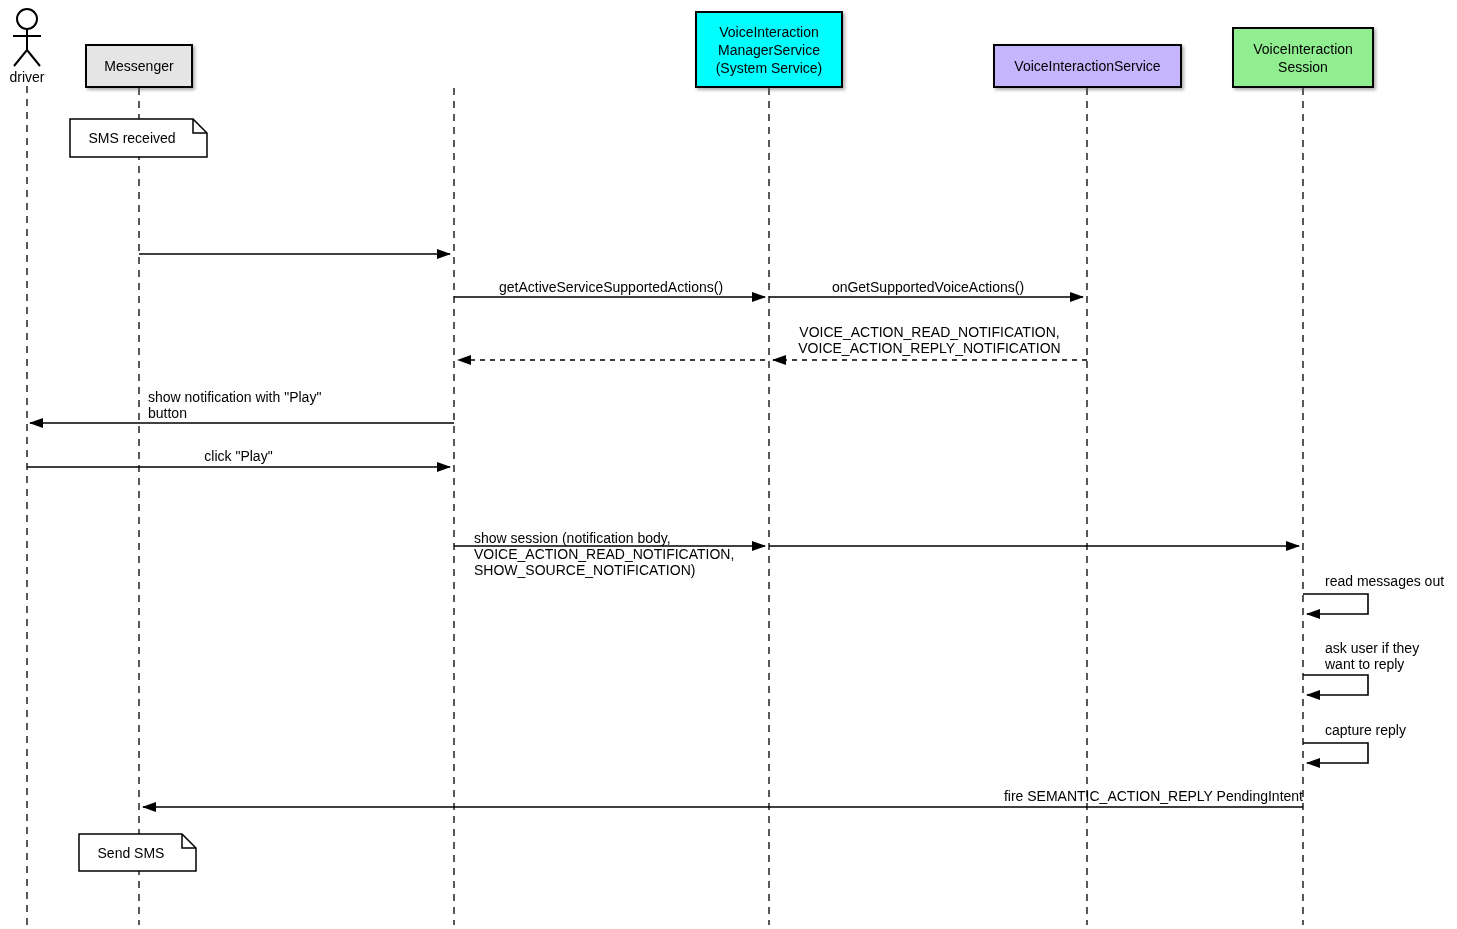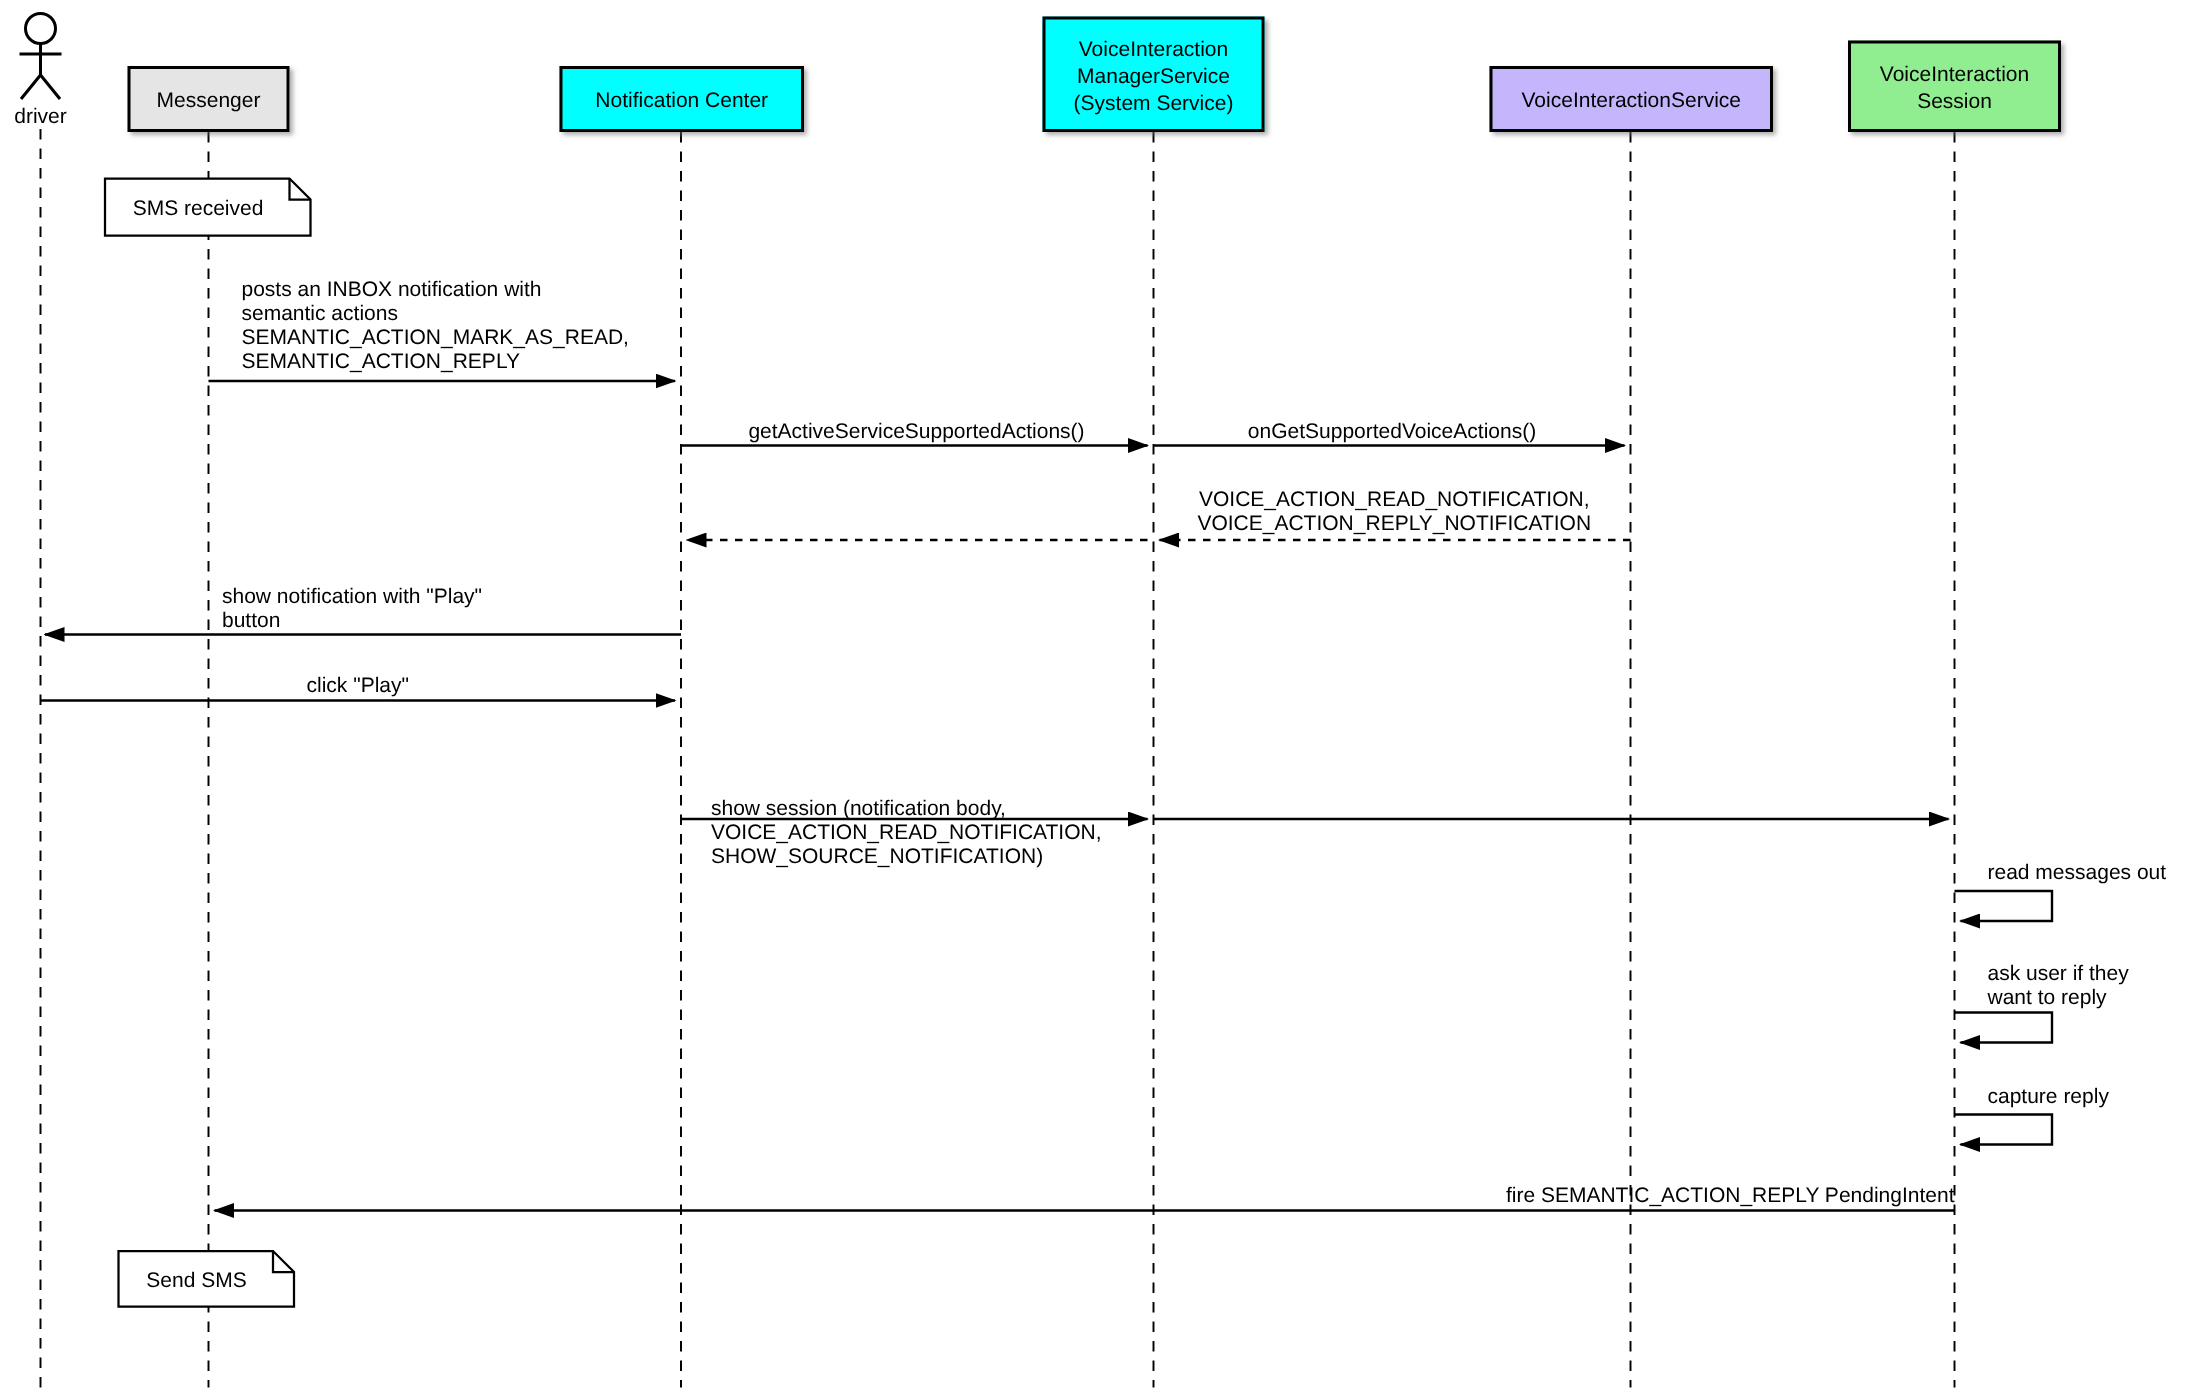--- a/index.html
+++ b/index.html
@@ -81,39 +81,34 @@
       <path d="M1303 675 H1368 V695 H1307" marker-end="url(#arrow)"></path>
       <path d="M1303 743 H1368 V763 H1307" marker-end="url(#arrow)"></path>
       <line x1="1303" y1="807" x2="143" y2="807" marker-end="url(#arrow)"></line>
     </g>
   </svg>
 
   <div class="actor-label" style="left:2px; top:69px; width:50px;">driver</div>
 
   <div class="participant" style="left: 85px; top: 44px; width: 108px; height: 44px; background-color: #e5e5e5;">Messenger</div>
 
-  <div class="participant" style="left: 373px; top: 44px; width: 163px; height: 44px; background-color: rgb(0, 255, 255);">Notification Center</div>
 
   <div class="participant" style="left: 695px; top: 11px; width: 148px; height: 77px; background-color: rgb(0, 255, 255);">VoiceInteraction
 ManagerService
 (System Service)</div>
 
   <div class="participant" style="left: 993px; top: 44px; width: 189px; height: 44px; background-color: #c4b5fd;">VoiceInteractionService</div>
 
   <div class="participant" style="left: 1232px; top: 27px; width: 142px; height: 61px; background-color: rgb(144, 238, 144);">VoiceInteraction
 Session</div>
 
   <div class="note-text" style="left:70px; top:119px; width:124px; height:38px;">SMS received</div>
 
   <div class="note-text" style="left:79px; top:834px; width:104px; height:37px;">Send SMS</div>
 
-  <div class="msg-label" style="left:161px; top:184px;">posts an INBOX notification with
-semantic actions
-SEMANTIC_ACTION_MARK_AS_READ,
-SEMANTIC_ACTION_REPLY</div>
 
   <div class="msg-label center" style="left:454px; top:279px; width:314px;">getActiveServiceSupportedActions()</div>
 
   <div class="msg-label center" style="left:769px; top:279px; width:318px;">onGetSupportedVoiceActions()</div>
 
   <div class="msg-label center" style="left:772px; top:324px; width:315px;">VOICE_ACTION_READ_NOTIFICATION,
 VOICE_ACTION_REPLY_NOTIFICATION</div>
 
   <div class="msg-label" style="left:148px; top:389px;">show notification with "Play"
 button</div>

